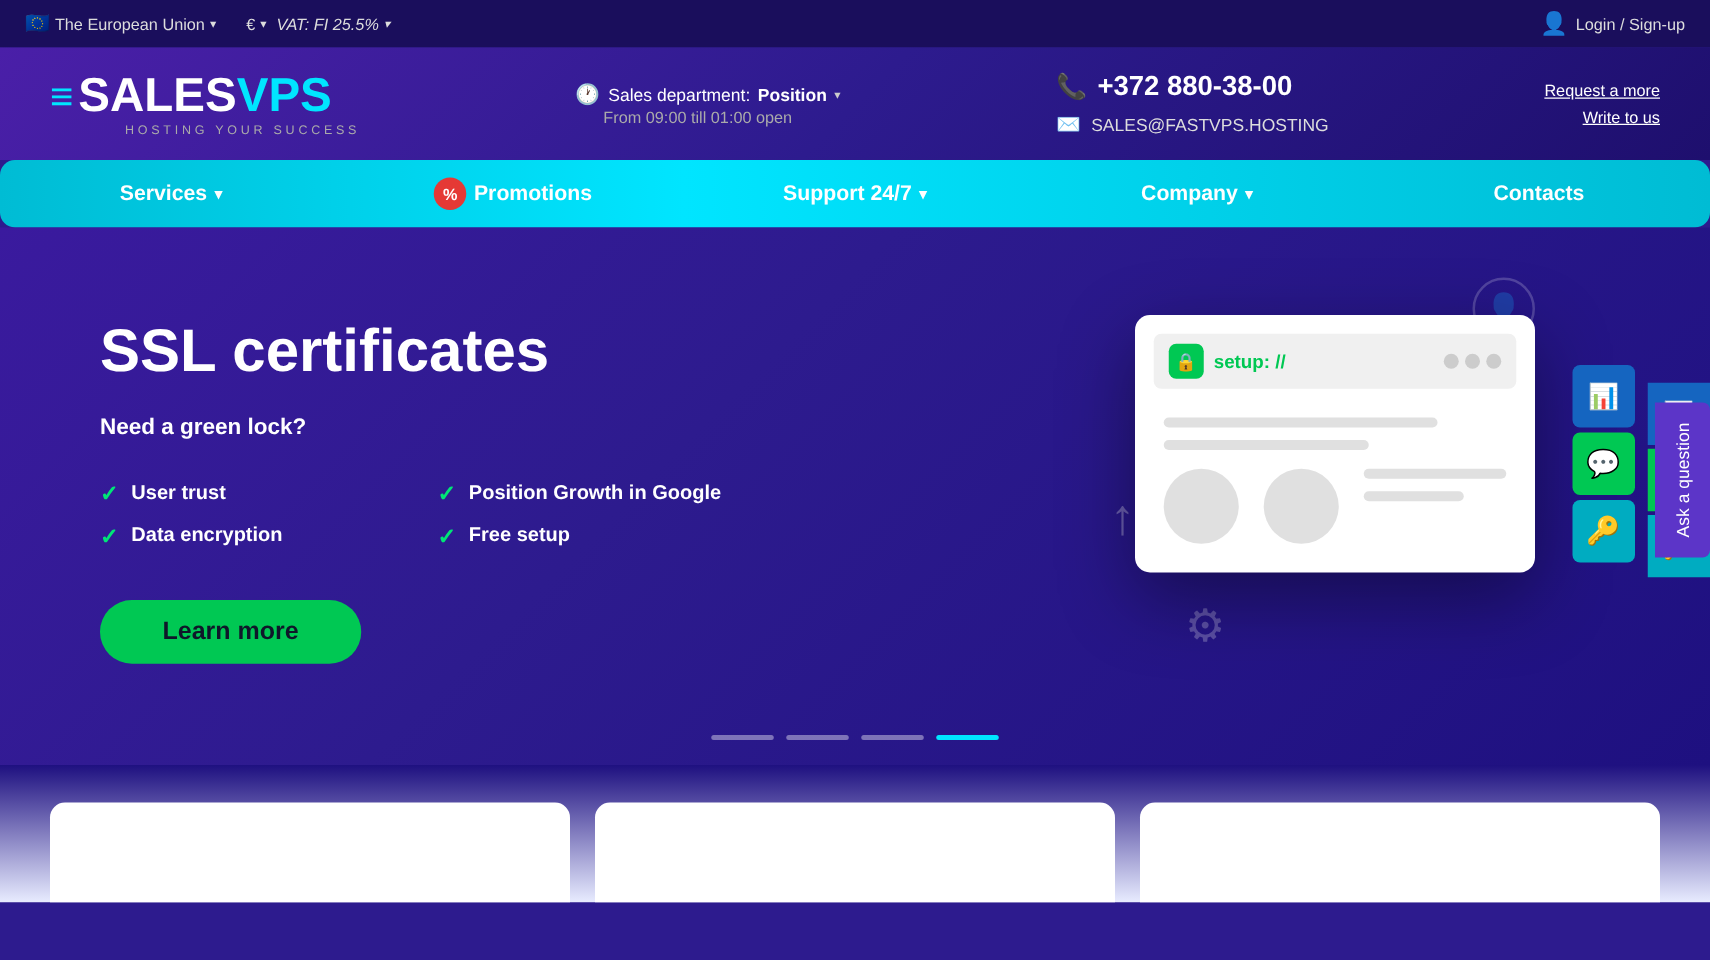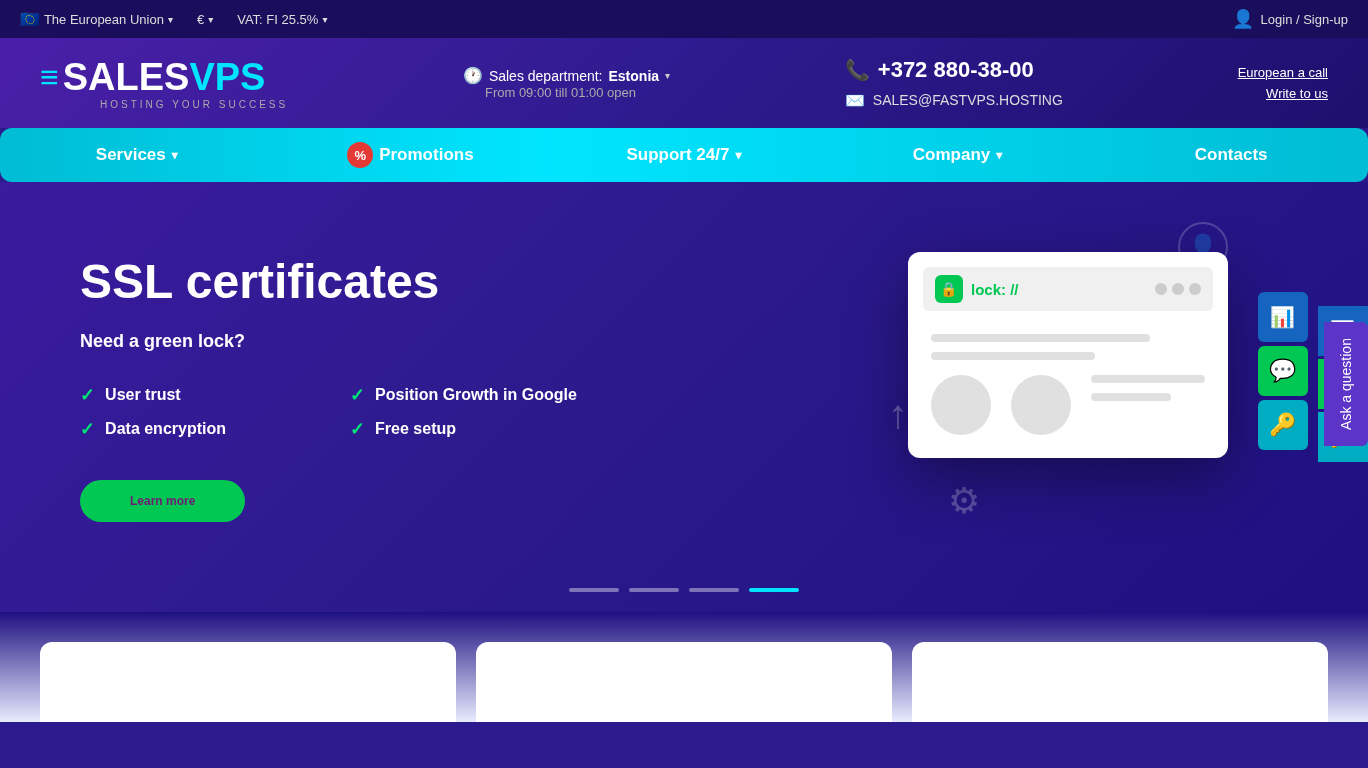--- a/index.html
+++ b/index.html
@@ -103,25 +103,25 @@
       overflow: hidden;
     }
     .hero-content { max-width: 500px; position: relative; z-index: 2; }
     .hero h1 { font-size: 48px; font-weight: 900; color: white; margin-bottom: 20px; }
     .hero-subtitle { font-size: 18px; font-weight: bold; color: white; margin-bottom: 30px; line-height: 1.4; }
     .hero-features { display: grid; grid-template-columns: 1fr 1fr; gap: 12px 40px; margin-bottom: 40px; }
     .feature-item { display: flex; align-items: center; gap: 10px; color: white; font-size: 16px; font-weight: 600; }
     .check-icon { color: #00e676; font-size: 18px; }
     .learn-more-btn {
       background: #00c853;
-      color: #701a75;
+      color: #0f172a;
       border: none;
       padding: 14px 50px;
       border-radius: 30px;
-      font-size: 12px;
+      font-size: 20px;
       font-weight: bold;
       cursor: pointer;
       display: inline-block;
     }
 
     
     .slider-dots {
       position: absolute;
       bottom: 20px;
       left: 50%;
@@ -213,21 +213,21 @@
   <div class="topbar-left">
     <div class="topbar-item">
       <span style="font-size:16px;">🇪🇺</span>
       <span>The European Union</span>
       <span class="dropdown-arrow">▾</span>
     </div>
     <div class="topbar-item" style="margin-left:16px;">
       <span>€</span>
       <span class="dropdown-arrow">▾</span>
     </div>
-    <div class="topbar-item" style="margin-left:16px;">
+    <div class="topbar-item" style="font-style:italic;">
       <span>VAT: FI 25.5%</span>
       <span class="dropdown-arrow">▾</span>
     </div>
   </div>
   <div class="topbar-right">
     <span style="font-size:18px;">👤</span>
     <span>Login / Sign-up</span>
   </div>
 </div>
 
@@ -238,39 +238,39 @@
       <span class="logo-fast">SALES</span>
         <span class="logo-vps">VPS</span>
     </div>
     <div style="font-size:10px; color:#aaa; letter-spacing:3px; text-transform:uppercase; margin-left:60px;">HOSTING YOUR SUCCESS</div>
   </div>
 
   <div class="header-center">
     <div class="sales-dept">
       <span style="font-size:16px;">🕐</span>
       <span>Sales department:</span>
-      <strong style="color:white;">Estonia</strong>
+      <strong style="color:white;">Position</strong>
       <span class="dropdown-arrow" style="color:#ccc;">▾</span>
     </div>
     <div class="sales-hours">From 09:00 till 01:00 open</div>
   </div>
 
   <div class="header-right-contact">
     <div class="phone-number">
       <span style="font-size:20px;">📞</span>
       <span>+372 880-38-00</span>
     </div>
     <div class="email-addr">
       <span style="font-size:16px;">✉️</span>
       <span>SALES@FASTVPS.HOSTING</span>
     </div>
   </div>
 
   <div class="header-links">
-    <a>European a call</a>
+    <a>Request a more</a>
     <a>Write to us</a>
   </div>
 </div>
 
 <nav class="nav">
   <div class="nav-item">
     <span>Services</span>
     <span style="font-size:12px;">▾</span>
   </div>
   <div class="nav-item">
@@ -323,21 +323,21 @@
       <span style="color:rgba(255,255,255,0.4); font-size:24px;">👤</span>
     </div>
 
     <div style="position:absolute; left:20px; top:180px; color:rgba(255,255,255,0.3); font-size:40px;">↑</div>
 
     <div style="position:absolute; left:80px; bottom:40px; color:rgba(255,255,255,0.25); font-size:36px;">⚙</div>
 
     <div class="browser-window">
       <div class="browser-bar">
         <span class="lock-icon-green">🔒</span>
-        <span class="https-text">lock: //</span>
+        <span class="https-text">setup: //</span>
         <div class="browser-dots">
           <div class="browser-dot"></div>
           <div class="browser-dot"></div>
           <div class="browser-dot"></div>
         </div>
       </div>
       <div class="browser-content">
         <div class="content-line" style="width:80%;"></div>
         <div class="content-line" style="width:60%;"></div>
         <div style="display:flex; gap:10px; margin-top:15px;">

